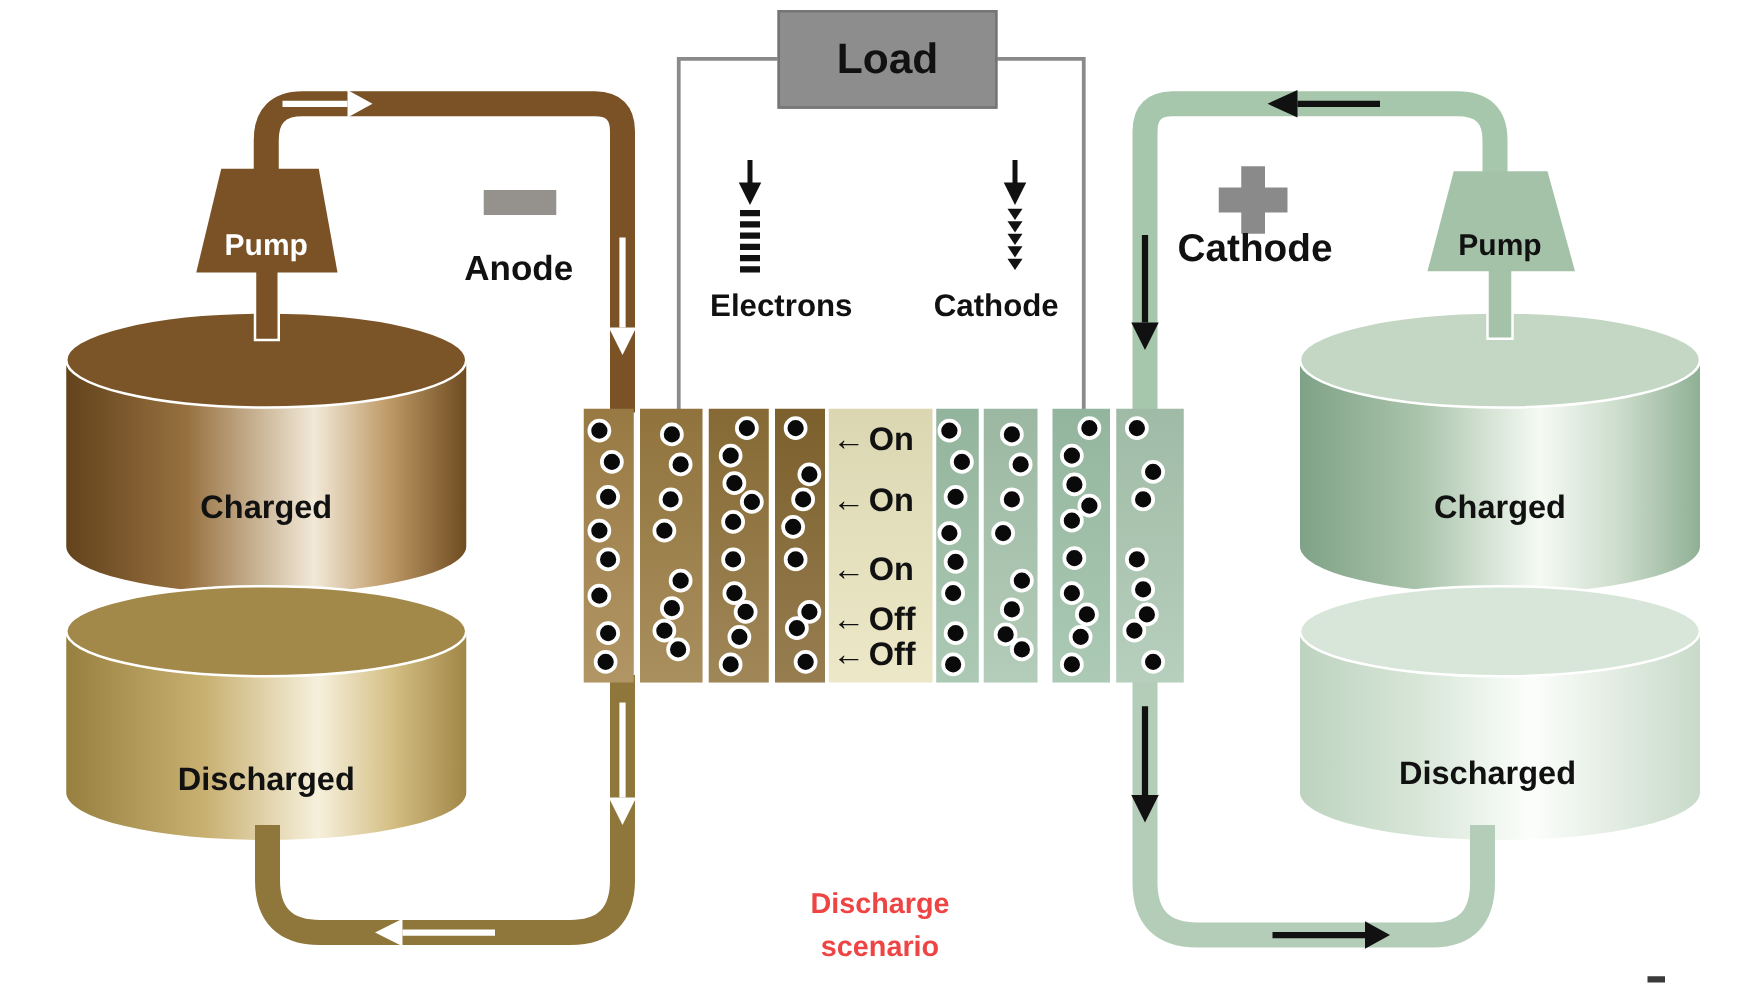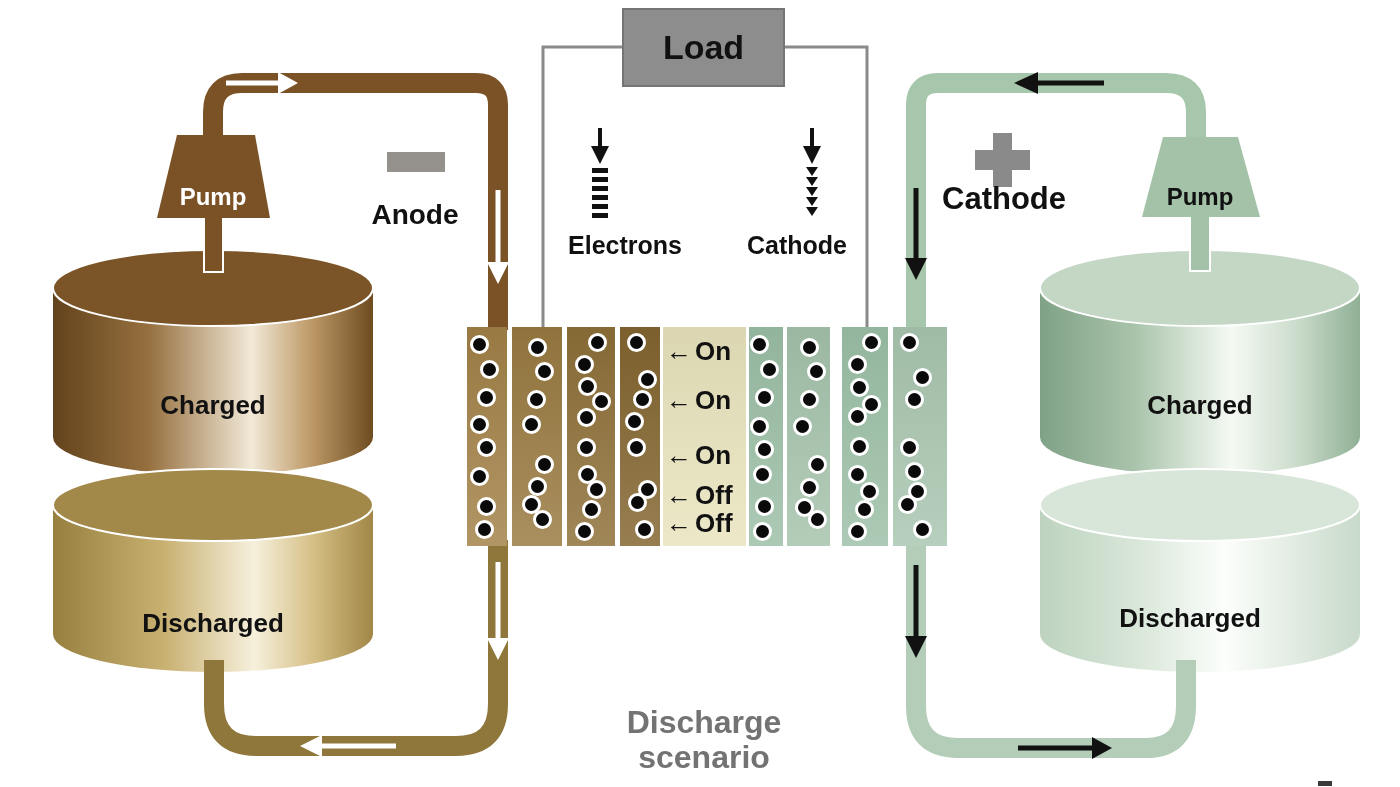--- a/index.html
+++ b/index.html
@@ -2,21 +2,21 @@
 <html><head>
 <meta charset="utf-8">
 <style>
   html,body{margin:0;padding:0;background:#ffffff;}
   #canvas{position:relative;width:1400px;height:787px;background:#ffffff;overflow:hidden;
           font-family:"Liberation Sans", sans-serif;}
   #diagram{position:absolute;left:0;top:0;}
   .label{position:absolute;font-weight:bold;color:#111;white-space:nowrap;}
   .centered{transform:translateX(-50%);}
   
-  .load-box{position:absolute;left:622px;top:8px;width:163px;height:79px;background:#8d8d8d;
+  .load-box{position:absolute;left:622px;top:8px;width:176px;height:79px;background:#8d8d8d;
             border:2px solid #757575;box-sizing:border-box;display:flex;align-items:center;justify-content:center;}
   .load-box span{font-weight:bold;font-size:34px;color:#111;}
   
   .anode-label{left:415px;top:199px;font-size:28px;}
   .cathode-label{left:1004px;top:181px;font-size:31px;}
   .electrons-label{left:625px;top:231px;font-size:25px;}
   .current-label{left:797px;top:231px;font-size:25px;}
   .pump-label{font-size:24px;}
   .pump-label.left{left:213px;top:183px;color:#ffffff;}
   .pump-label.right{left:1200px;top:183px;color:#111;}
@@ -30,21 +30,21 @@
   .cell-stack .col{position:absolute;top:0;height:219px;z-index:1;
                    background-image:linear-gradient(180deg,rgba(0,0,0,0.06) 0%,rgba(255,255,255,0.16) 100%);}
   .cell-stack .dot{position:absolute;width:13px;height:13px;background:#0a0a0a;border:3px solid #ffffff;
                    border-radius:50%;z-index:2;}
   .sw-row{position:absolute;left:199px;width:82px;height:28px;z-index:3;display:flex;align-items:center;
           font-weight:bold;font-size:26px;color:#111;}
   .sw-row .arr{margin-right:3px;}
   .sw1{top:10px;} .sw2{top:59px;} .sw3{top:114px;} .sw4{top:154px;} .sw5{top:182px;}
   
   .caption{position:absolute;left:589px;top:705px;width:230px;text-align:center;
-           font-weight:bold;font-size:32px;line-height:35px;color:#737373;}
+           font-weight:bold;font-size:23px;line-height:35px;color:#ef4444;}
   .artifact{position:absolute;left:1318px;top:781px;width:14px;height:5px;background:#3a3a3a;}
 </style>
 </head>
 <body>
 
 <div id="canvas">
 
   <svg id="diagram" width="1400" height="787" viewBox="0 0 1400 787">
     <defs>
       <linearGradient id="gL1" x1="0" y1="0" x2="1" y2="0">

